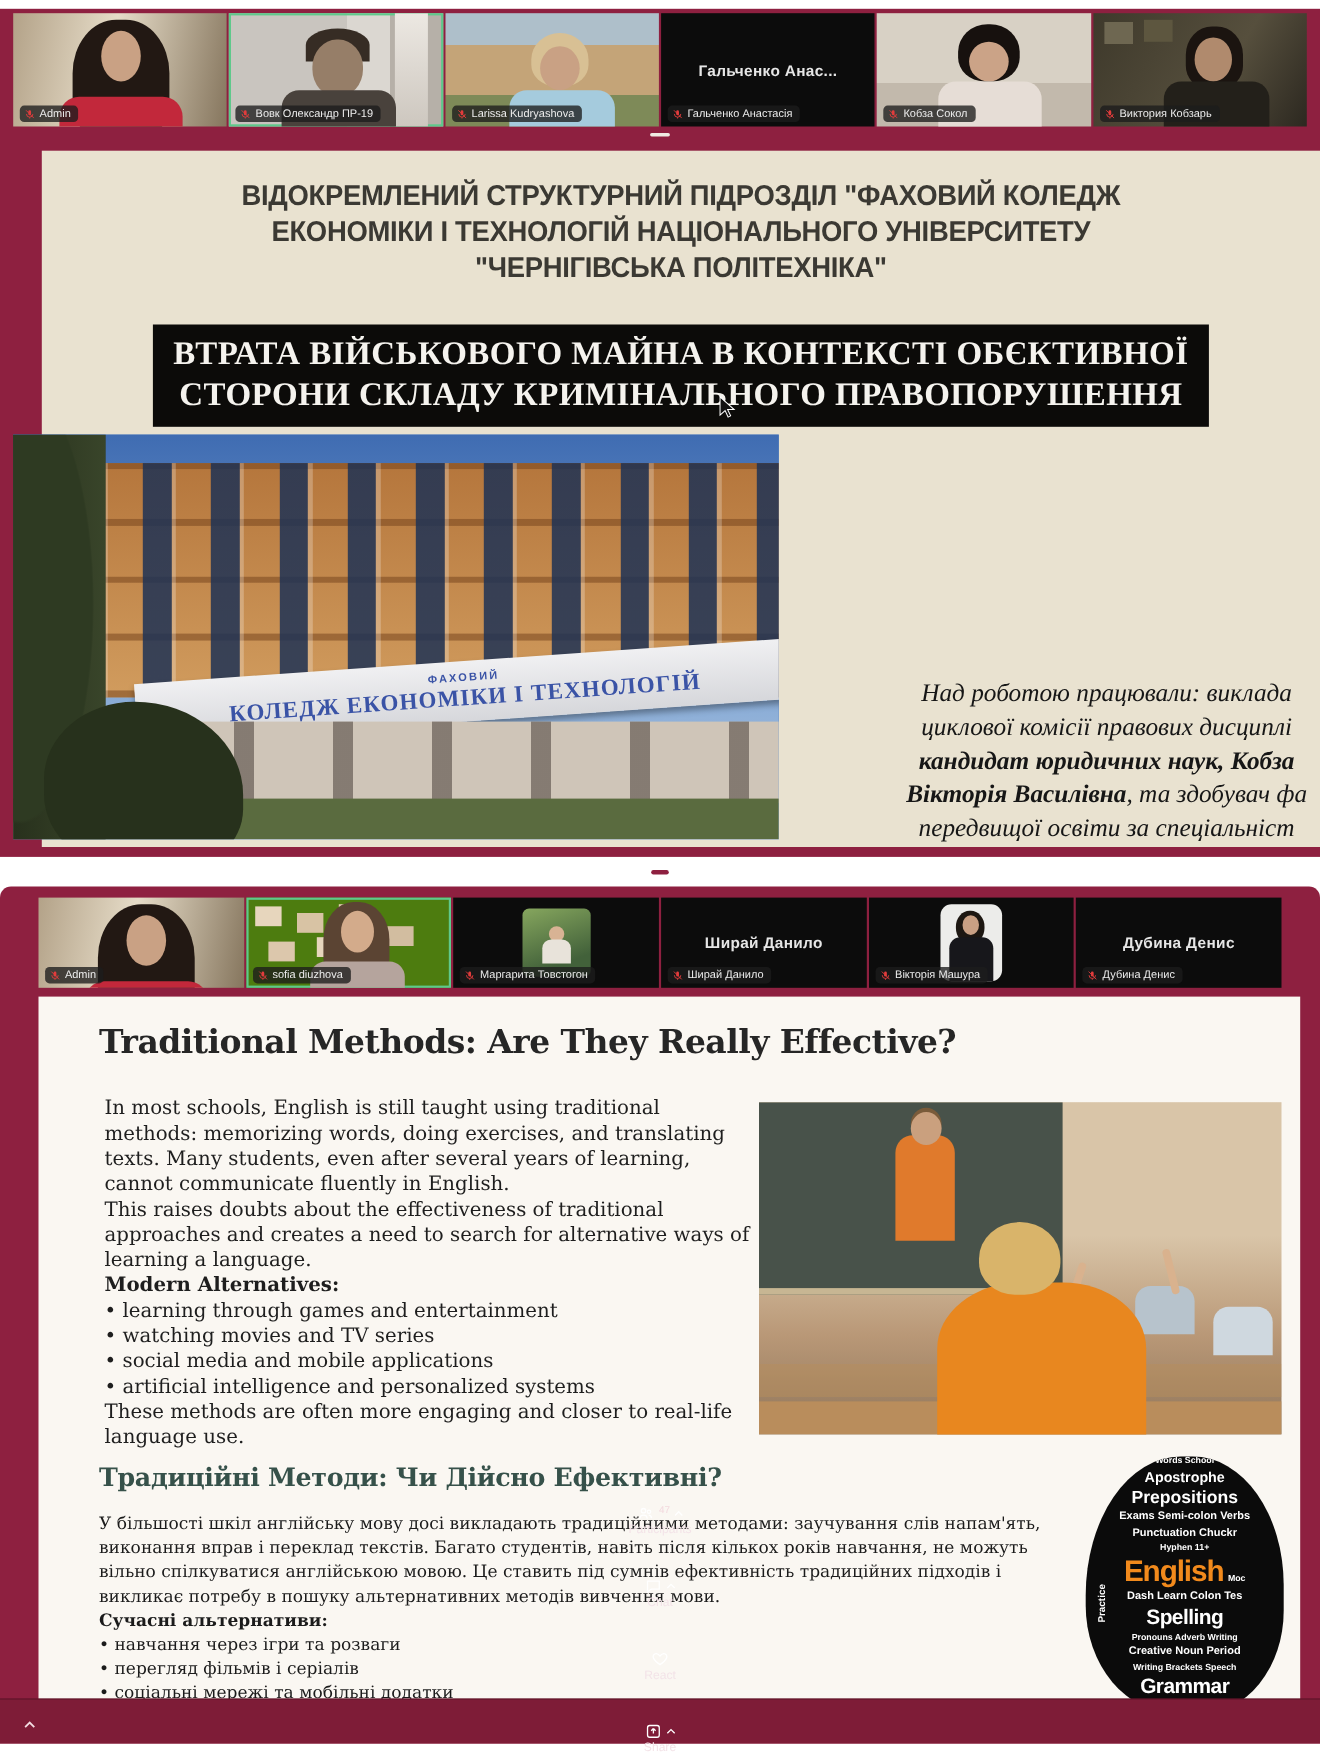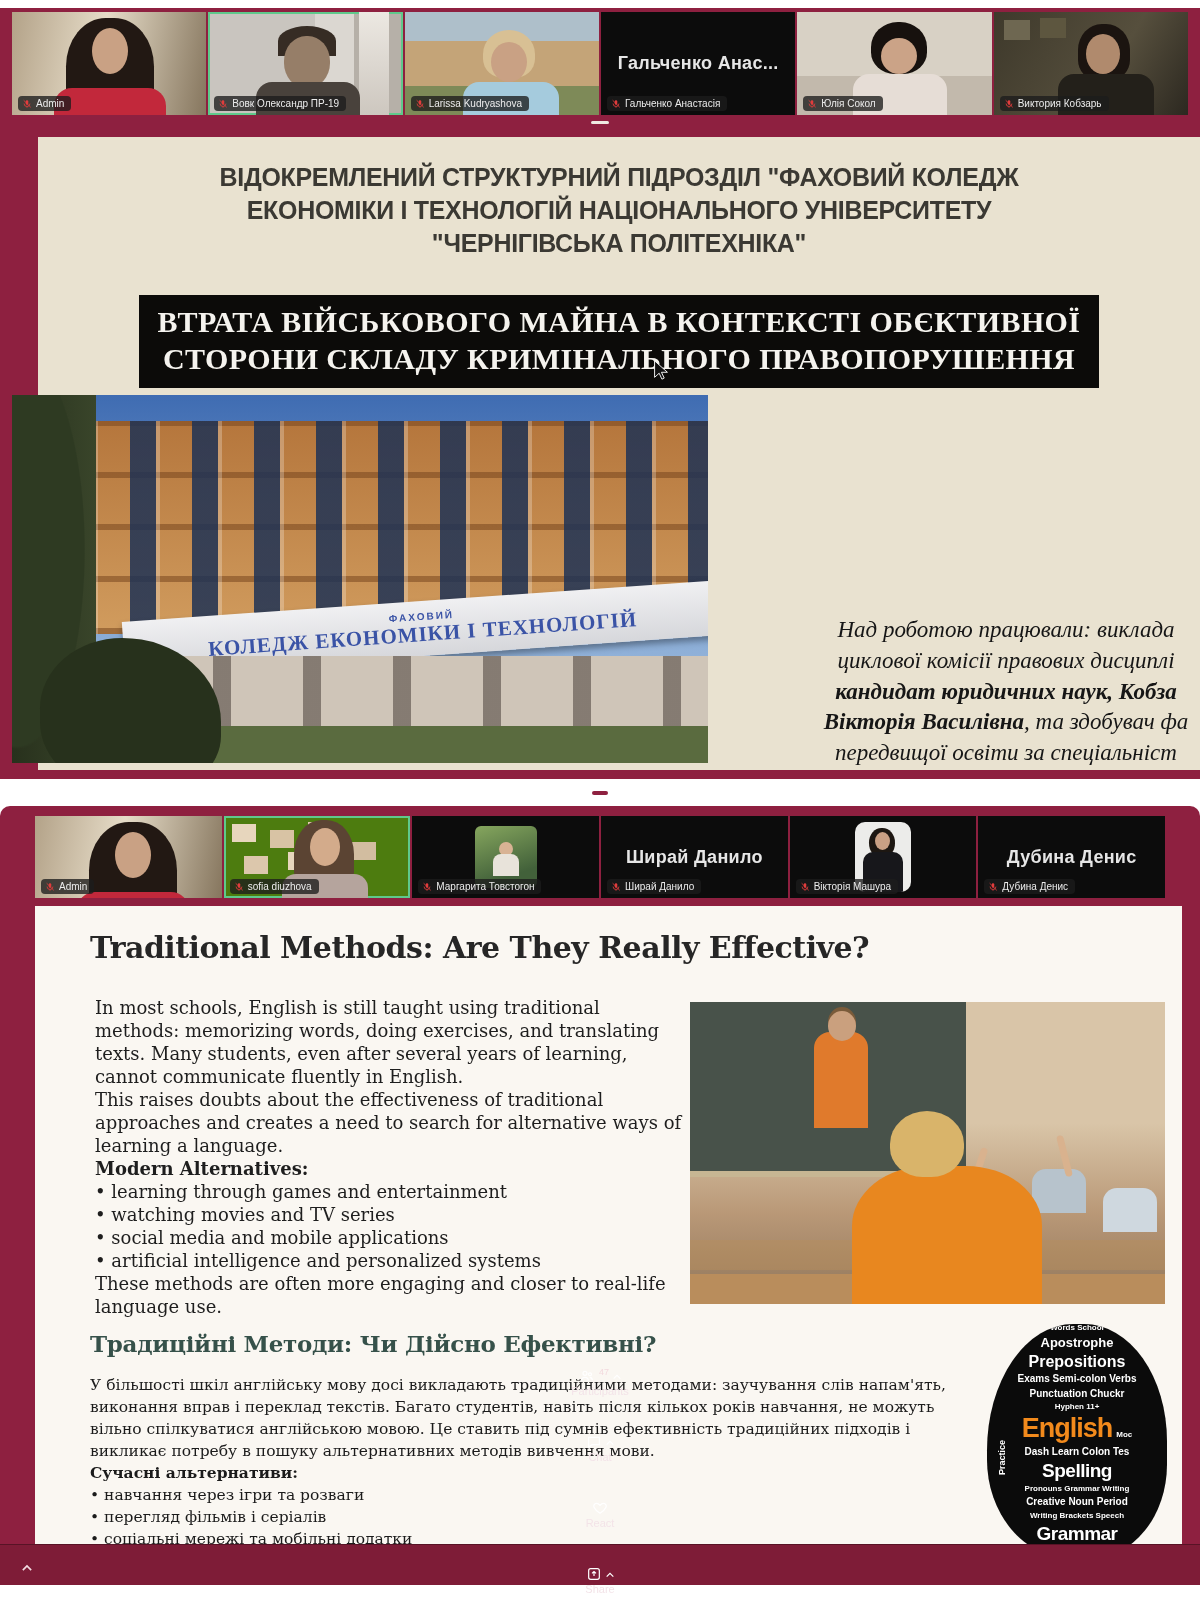--- a/index.html
+++ b/index.html
@@ -14,21 +14,21 @@
   
   .strip-top{position:absolute;left:12px;top:4px;right:12px;height:103px;display:flex;gap:2px;}
   .strip-bottom{position:absolute;left:35px;top:10px;right:35px;height:82px;display:flex;gap:2px;}
   .tile{position:relative;flex:1;background:#141414;overflow:hidden;}
   .tile.active{outline:2px solid #5fc98b;outline-offset:-2px;z-index:2;}
   .pill{position:absolute;left:6px;bottom:4px;display:flex;align-items:center;gap:4px;
         background:rgba(28,28,28,.78);color:#ececec;font-size:10px;padding:2px 7px 2px 4px;
         border-radius:4px;white-space:nowrap;max-width:92%;}
   .pill svg{width:10px;height:10px;flex:0 0 auto;}
   .center-name{position:absolute;inset:0;display:flex;align-items:center;justify-content:center;
-        color:#e6e6e6;font-weight:bold;font-size:18px;letter-spacing:.3px;}
+        color:#e6e6e6;font-weight:bold;font-size:14px;letter-spacing:.3px;}
 
   
   .hair,.face,.torso,.pillar,.photos,.frames{position:absolute;}
   .t1{background:linear-gradient(100deg,#b3a288 0%,#e6dcc8 45%,#86765e 100%);}
   .t1 .hair{left:54px;top:6px;width:88px;height:108px;background:#221813;border-radius:45% 45% 30% 30%;}
   .t1 .face{left:80px;top:16px;width:36px;height:46px;background:#c9a184;border-radius:50%;}
   .t1 .torso{left:42px;top:76px;width:112px;height:40px;background:#c2283b;border-radius:18px 18px 0 0;}
   .t2{background:linear-gradient(90deg,#c9c5bf 0 55%,#dbd7d1 55% 75%,#b6b0a8 75%);}
   .t2 .pillar{right:14px;top:0;width:30px;height:100%;background:linear-gradient(180deg,#ece8e2,#cdc7bf);}
   .t2 .hair{left:70px;top:14px;width:58px;height:30px;background:#362c24;border-radius:50% 50% 0 0;}
@@ -214,21 +214,21 @@
       <div class="hair"></div>
       <div class="face"></div>
       <div class="torso"></div>
       <div class="pill">
         <svg viewBox="0 0 24 24">
             <path d="M12 3a3 3 0 0 1 3 3v5a3 3 0 0 1-6 0V6a3 3 0 0 1 3-3z" fill="#e23c3c"></path>
             <path d="M5 11a7 7 0 0 0 14 0" stroke="#e23c3c" fill="none" stroke-width="2"></path>
             <line x1="12" y1="18" x2="12" y2="21" stroke="#e23c3c" stroke-width="2"></line>
             <line x1="4" y1="3" x2="21" y2="20" stroke="#e23c3c" stroke-width="2"></line>
           </svg>
-        <span>Юлія Сокол</span>
+        <span>Кобза Сокол</span>
       </div>
     </div>
     <div class="tile t6">
       <div class="frames"></div>
       <div class="hair"></div>
       <div class="face"></div>
       <div class="torso"></div>
       <div class="pill">
         <svg viewBox="0 0 24 24">
             <path d="M12 3a3 3 0 0 1 3 3v5a3 3 0 0 1-6 0V6a3 3 0 0 1 3-3z" fill="#e23c3c"></path>
@@ -416,21 +416,21 @@
       <div class="wc-row wc-l">Prepositions</div>
       <div class="wc-row wc-s">Exams Semi-colon Verbs</div>
       <div class="wc-row wc-s">Punctuation Chuckr</div>
       <div class="wc-row wc-xs">Hyphen 11+</div>
       <div class="wc-row">
         <span class="wc-en">English</span>
         <span class="wc-xs">Moc</span>
       </div>
       <div class="wc-row wc-s">Dash Learn Colon Tes</div>
       <div class="wc-row wc-xl">Spelling</div>
-      <div class="wc-row wc-xs">Pronouns Grammar Writing</div>
+      <div class="wc-row wc-xs">Pronouns Adverb Writing</div>
       <div class="wc-row wc-s">Creative Noun Period</div>
       <div class="wc-row wc-xs">Writing Brackets Speech</div>
       <div class="wc-row wc-xl">Grammar</div>
       <div class="wc-row wc-s">Participants</div>
       <div class="wc-vert">Practice</div>
     </div>
   </div>
 
   <div class="toolbar">
     <svg class="corner-chevron" viewBox="0 0 12 8">

